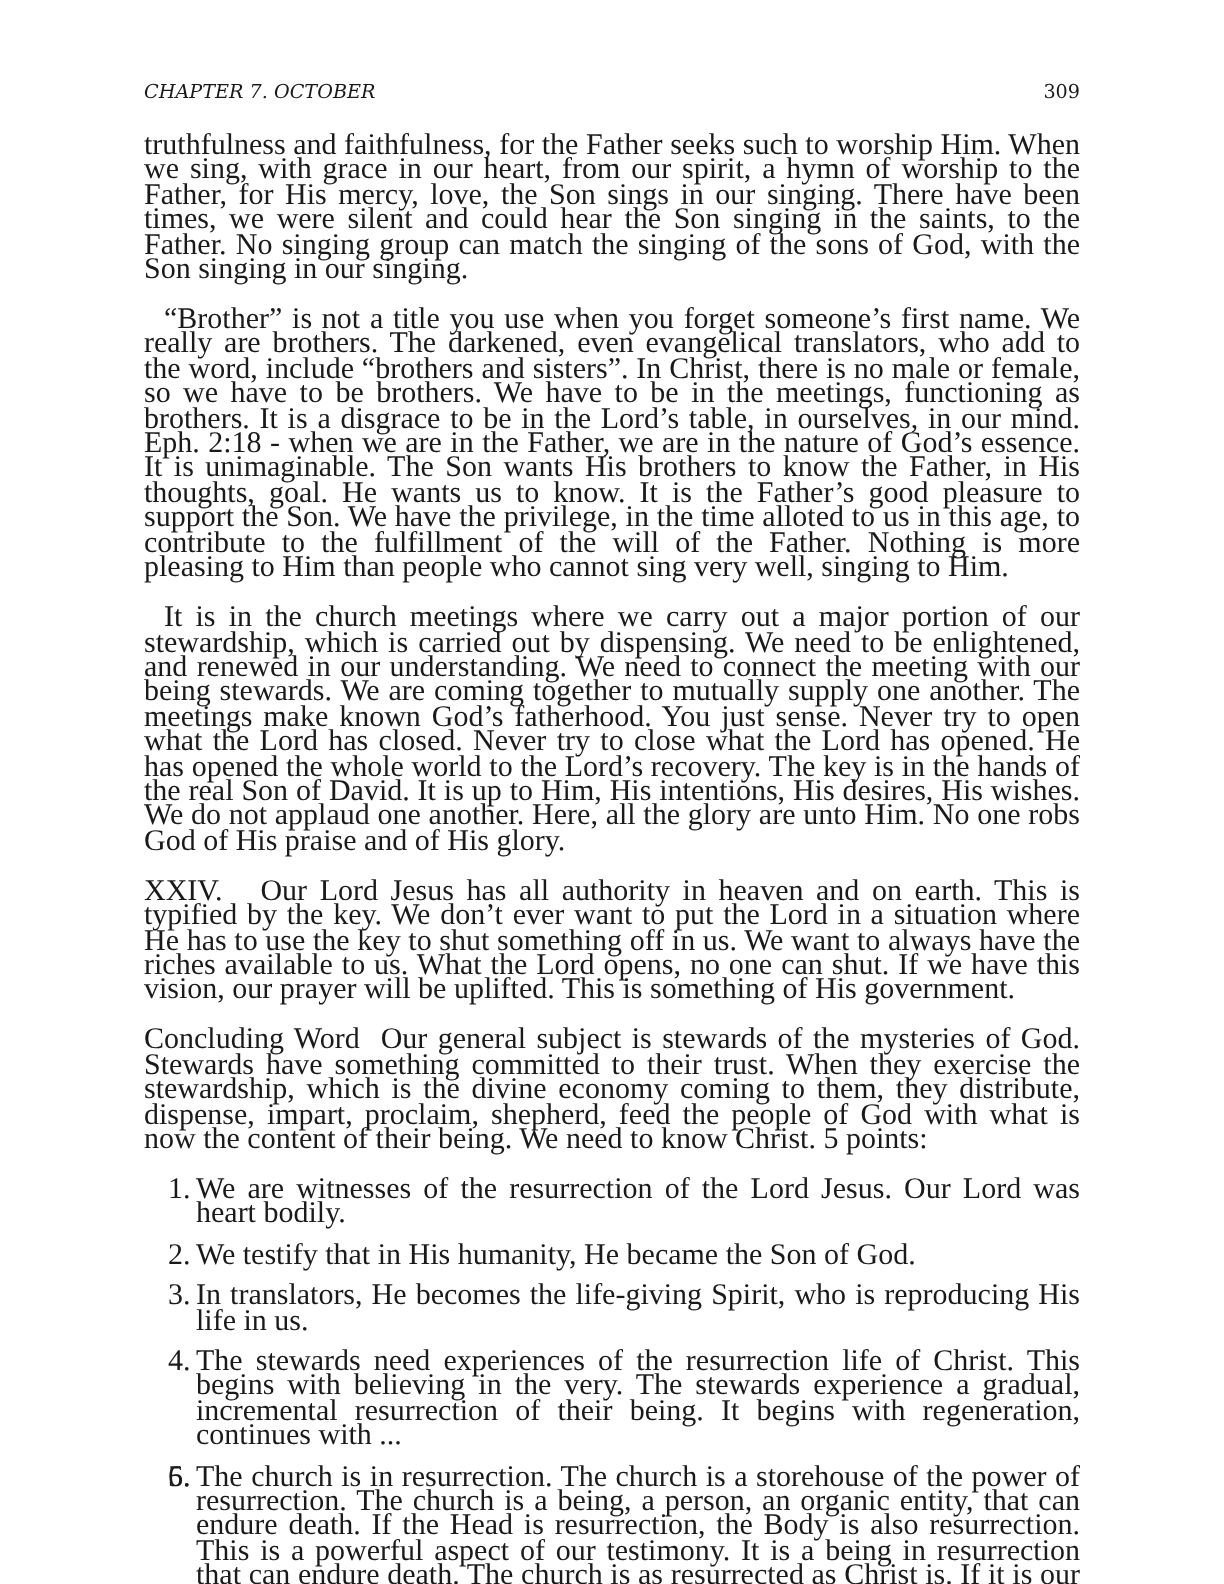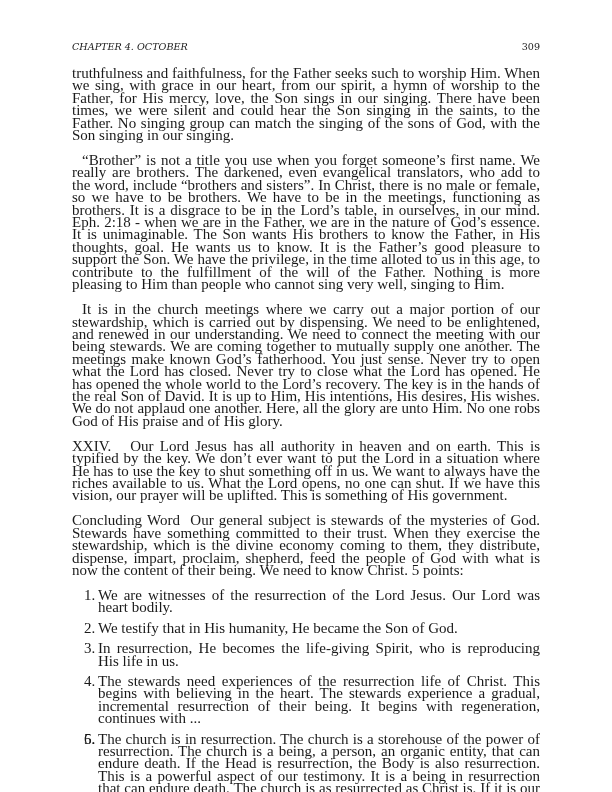--- a/index.html
+++ b/index.html
@@ -18,33 +18,33 @@
   .bold { font-weight: normal; }
   ol { margin: 0; padding: 0; list-style: none; }
   ol li { position: relative; padding-left: 14px; margin-left: 12px; margin-bottom: 8px; }
   ol li .n { position: absolute; left: 0; top: 0; }
 </style>
 </head>
 <body>
 
 <div class="page">
   <div class="header">
-    <span class="title">CHAPTER 4.  OCTOBER</span>
+    <span class="title">CHAPTER 7.  OCTOBER</span>
     <span class="num">309</span>
   </div>
 
   <div class="body">
     <p>truthfulness and faithfulness, for the Father seeks such to worship Him. When we sing, with grace in our heart, from our spirit, a hymn of worship to the Father, for His mercy, love, the Son sings in our singing. There have been times, we were silent and could hear the Son singing in the saints, to the Father. No singing group can match the singing of the sons of God, with the Son singing in our singing.</p>
     <p class="indent">“Brother” is not a title you use when you forget someone’s first name. We really are brothers. The darkened, even evangelical translators, who add to the word, include “brothers and sisters”. In Christ, there is no male or female, so we have to be brothers. We have to be in the meetings, functioning as brothers. It is a disgrace to be in the Lord’s table, in ourselves, in our mind. Eph. 2:18 - when we are in the Father, we are in the nature of God’s essence. It is unimaginable. The Son wants His brothers to know the Father, in His thoughts, goal. He wants us to know. It is the Father’s good pleasure to support the Son. We have the privilege, in the time alloted to us in this age, to contribute to the fulfillment of the will of the Father. Nothing is more pleasing to Him than people who cannot sing very well, singing to Him.</p>
     <p class="indent">It is in the church meetings where we carry out a major portion of our stewardship, which is carried out by dispensing. We need to be enlightened, and renewed in our understanding. We need to connect the meeting with our being stewards. We are coming together to mutually supply one another. The meetings make known God’s fatherhood. You just sense. Never try to open what the Lord has closed. Never try to close what the Lord has opened. He has opened the whole world to the Lord’s recovery. The key is in the hands of the real Son of David. It is up to Him, His intentions, His desires, His wishes. We do not applaud one another. Here, all the glory are unto Him. No one robs God of His praise and of His glory.</p>
     <p><span class="bold">XXIV.</span>&nbsp;&nbsp; <span>Our Lord Jesus has all authority in heaven and on earth. This is typified by the key. We don’t ever want to put the Lord in a situation where He has to use the key to shut something off in us. We want to always have the riches available to us. What the Lord opens, no one can shut. If we have this vision, our prayer will be uplifted. This is something of His government.</span></p>
     <p><span class="bold">Concluding Word</span>&nbsp;&nbsp;<span>Our general subject is stewards of the mysteries of God. Stewards have something committed to their trust. When they exercise the stewardship, which is the divine economy coming to them, they distribute, dispense, impart, proclaim, shepherd, feed the people of God with what is now the content of their being. We need to know Christ. 5 points:</span></p>
 
     <ol>
       <li><span class="n">1.</span><span>We are witnesses of the resurrection of the Lord Jesus. Our Lord was heart bodily.</span></li>
       <li><span class="n">2.</span><span>We testify that in His humanity, He became the Son of God.</span></li>
-      <li><span class="n">3.</span><span>In resurrection, He becomes the life-giving Spirit, who is reproducing His life in us.</span></li>
-      <li><span class="n">4.</span><span>The stewards need experiences of the resurrection life of Christ. This begins with believing in the heart. The stewards experience a gradual, incremental resurrection of their being. It begins with regeneration, continues with ...</span></li>
+      <li><span class="n">3.</span><span>In translators, He becomes the life-giving Spirit, who is reproducing His life in us.</span></li>
+      <li><span class="n">4.</span><span>The stewards need experiences of the resurrection life of Christ. This begins with believing in the very. The stewards experience a gradual, incremental resurrection of their being. It begins with regeneration, continues with ...</span></li>
       <li><span class="n">5.</span></li>
       <li><span class="n">6.</span><span>The church is in resurrection. The church is a storehouse of the power of resurrection. The church is a being, a person, an organic entity, that can endure death. If the Head is resurrection, the Body is also resurrection. This is a powerful aspect of our testimony. It is a being in resurrection that can endure death. The church is as resurrected as Christ is. If it is our portion to sleep in Jesus, don’t you want to have the assurance that you have the out-resurrection, the best resurrection. Ultimately, the goal is resurrection city, the totality of resurrection. Everything will be resurrected. The New Jerusalem has the glory of God. This is where we are headed. As we experience the resurrection life day by day, we enter into resurrection. Resurrection is our goal, our aim, and our direction.</span></li>
     </ol>
   </div>
 </div>
 
 </body></html>

